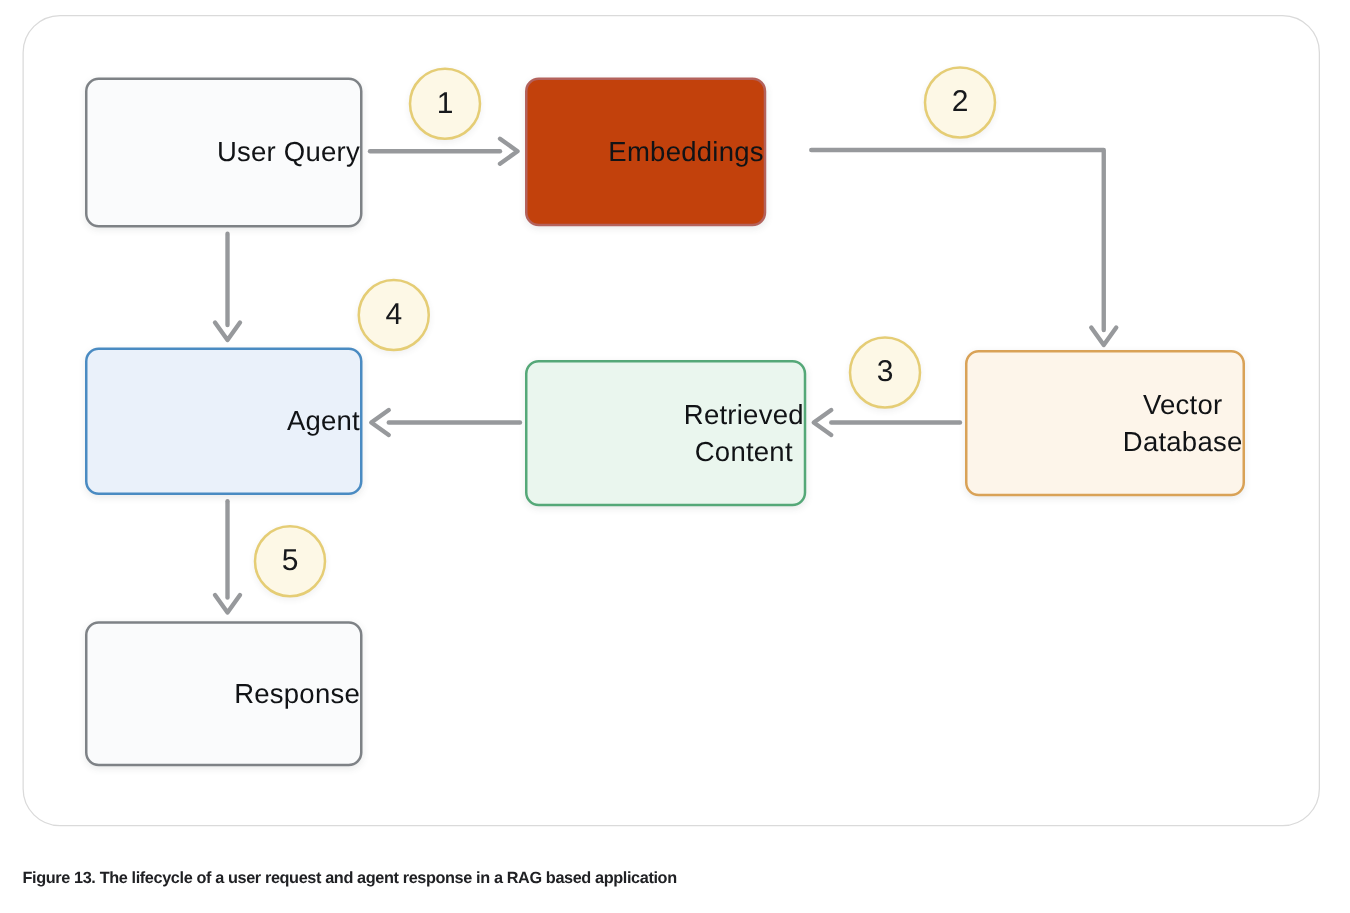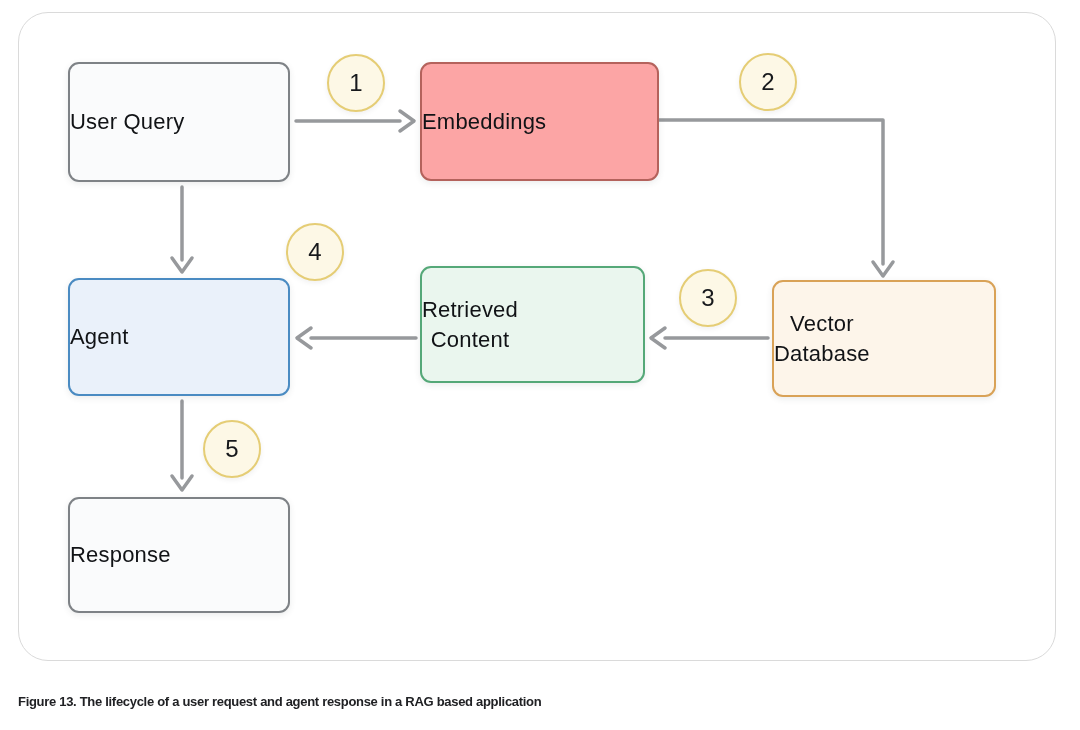--- a/index.html
+++ b/index.html
@@ -31,37 +31,37 @@
     left: 0;
     top: 0;
     width: 1080px;
     height: 730px;
     pointer-events: none;
   }
   .node {
     position: absolute;
     display: flex;
     align-items: center;
-    justify-content: flex-start;
+    justify-content: flex-end;
     border-radius: 11px;
     border: 2px solid;
     box-sizing: border-box;
     box-shadow: 0 2px 6px rgba(60, 64, 67, 0.10);
     font-size: 22px;
     font-weight: 500;
     color: #111316;
     text-align: center;
     line-height: 1.32;
     letter-spacing: 0.2px;
   }
   .node span { white-space: pre-line; }
   .node-user-query  { left: 68px;  top: 62px;  width: 222px; height: 120px; background: #fafbfc; border-color: #7e8286; }
-  .node-embeddings  { left: 420px; top: 62px;  width: 239px; height: 119px; background: #fca5a5; border-color: #b4625c; }
+  .node-embeddings  { left: 420px; top: 62px;  width: 193px; height: 119px; background: #c2410c; border-color: #b4625c; }
   .node-vector-database   { left: 772px; top: 280px; width: 224px; height: 117px; background: #fdf5ea; border-color: #d9a257; }
-  .node-retrieved-content { left: 420px; top: 266px; width: 225px; height: 117px; background: #eaf6ee; border-color: #55a878; }
+  .node-retrieved-content { left: 420px; top: 288px; width: 225px; height: 117px; background: #eaf6ee; border-color: #55a878; }
   .node-agent       { left: 68px;  top: 278px; width: 222px; height: 118px; background: #eaf1fa; border-color: #4a8bc2; }
   .node-response    { left: 68px;  top: 497px; width: 222px; height: 116px; background: #fafbfc; border-color: #7e8286; }
   .badge {
     position: absolute;
     width: 58px;
     height: 58px;
     border-radius: 50%;
     background: #fdf8e6;
     border: 2px solid #e5cd75;
     box-sizing: border-box;

